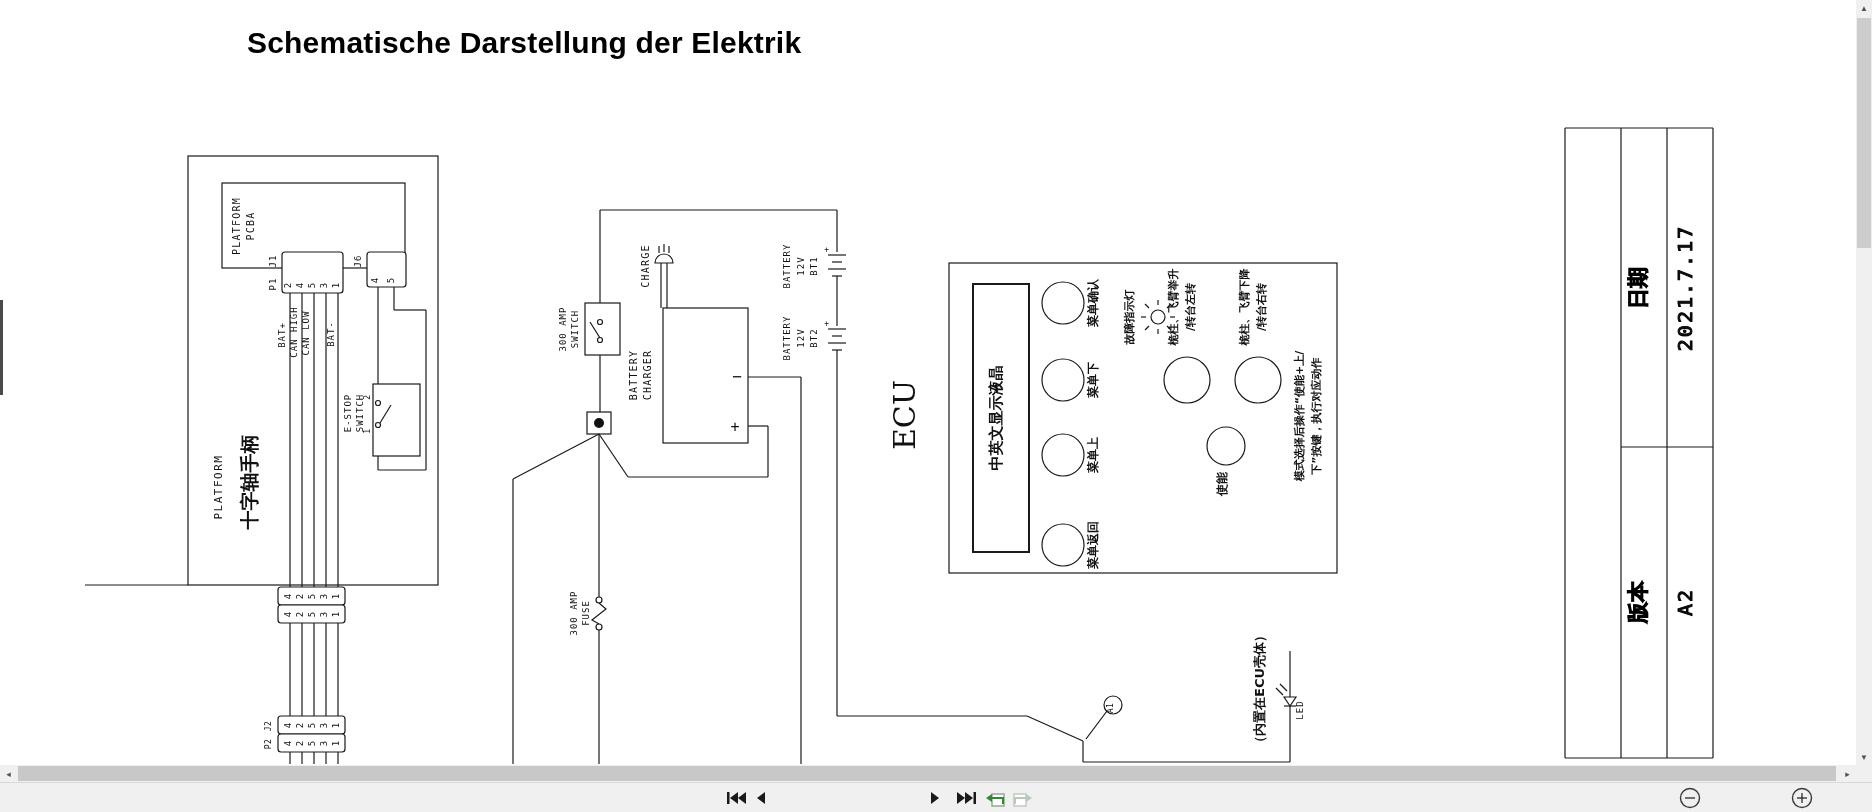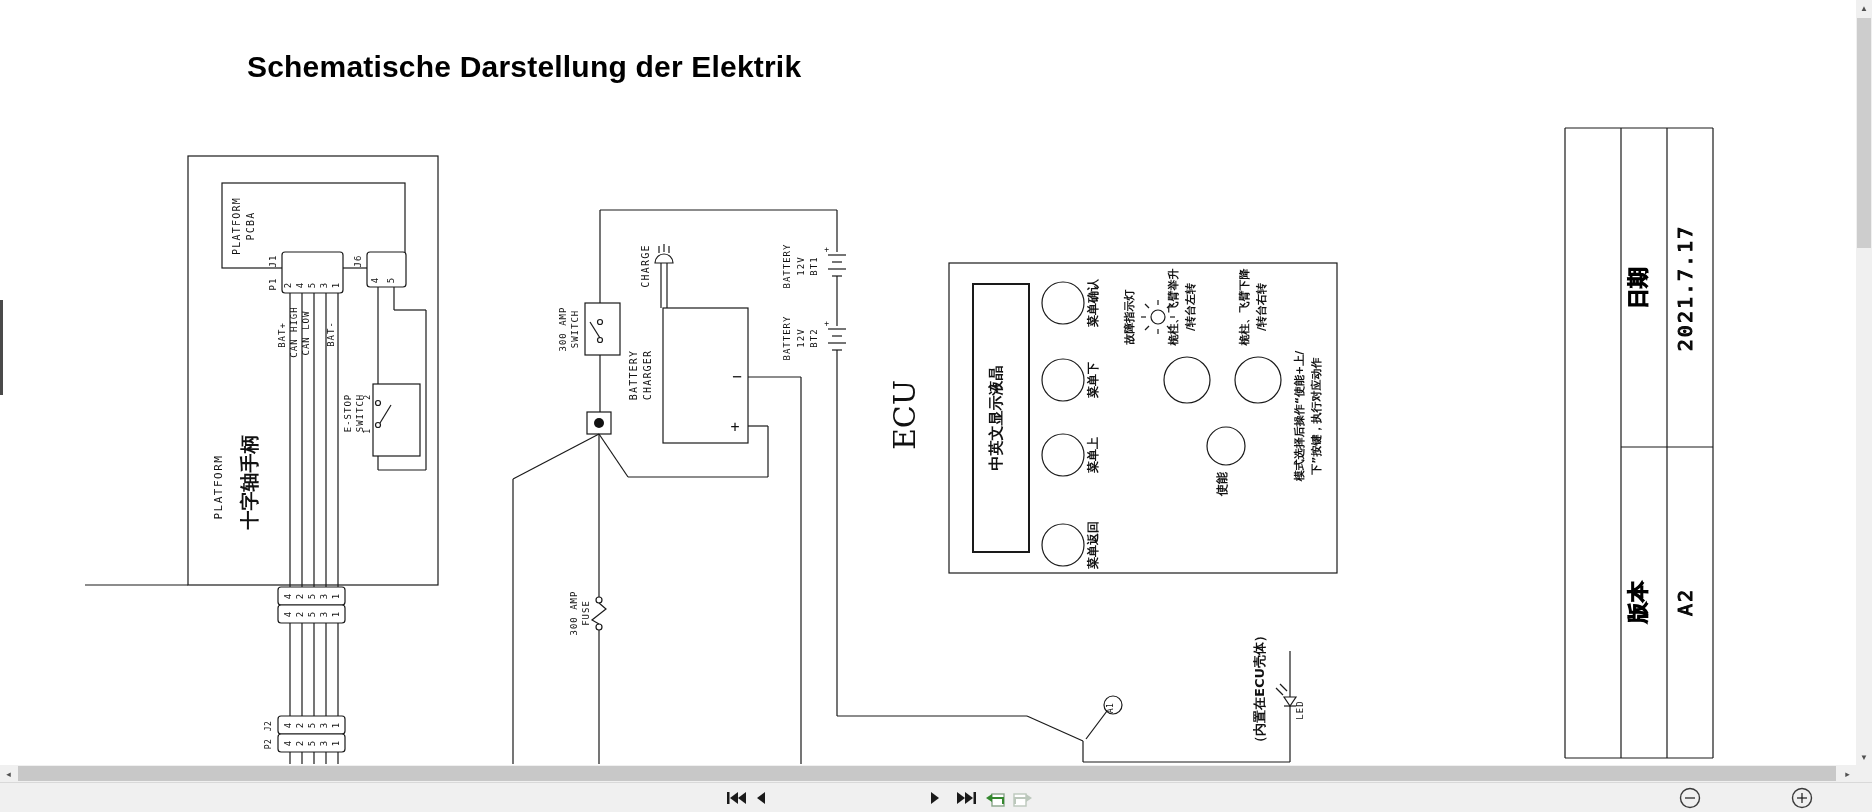--- a/index.html
+++ b/index.html
@@ -16,21 +16,21 @@
   .c9{font-size:9px;letter-spacing:1px}
   .c10{font-size:10px;letter-spacing:1.2px}
   .c11{font-size:11px;letter-spacing:1.5px}
   .cn{font-family:"DejaVu Sans","Liberation Sans",sans-serif;font-weight:bold;}
   .cn11{font-size:11px}.cn12{font-size:12px}.cn13{font-size:13px}
   .cn15{font-size:15px}.cn19{font-size:19px}.cn21{font-size:21px}
   .serif30{font-family:"DejaVu Serif","Liberation Serif",serif;font-size:30px;}
   .tb20{font-family:"DejaVu Sans Mono","Liberation Mono",monospace;font-size:20px;letter-spacing:2px}
   
   #page-title{position:absolute;left:247px;top:26px;font-size:30px;font-weight:bold;color:#000;
-              font-family:"Liberation Sans",sans-serif;letter-spacing:.2px;margin-top:24px;}
+              font-family:"Liberation Sans",sans-serif;letter-spacing:.2px;}
   
   .vsb{position:absolute;right:0;top:0;width:16px;height:765px;background:#f0f0f0;}
   .vsb .arr{position:absolute;left:0;width:16px;height:16px;color:#505050;font-size:8px;
             display:flex;align-items:center;justify-content:center;background:#f0f0f0;}
   .vsb .thumb{position:absolute;left:1px;width:14px;top:18px;height:230px;background:#cdcdcd;}
   .hsb{position:absolute;left:0;top:765px;width:1856px;height:17px;background:#f0f0f0;}
   .hsb .arr{position:absolute;top:0;width:17px;height:17px;color:#505050;font-size:9px;
             display:flex;align-items:center;justify-content:center;}
   .hsb .thumb{position:absolute;top:1px;left:18px;width:1818px;height:15px;background:#c8c8c8;}
   .sbcorner{position:absolute;right:0;top:765px;width:16px;height:17px;background:#f0f0f0;}

